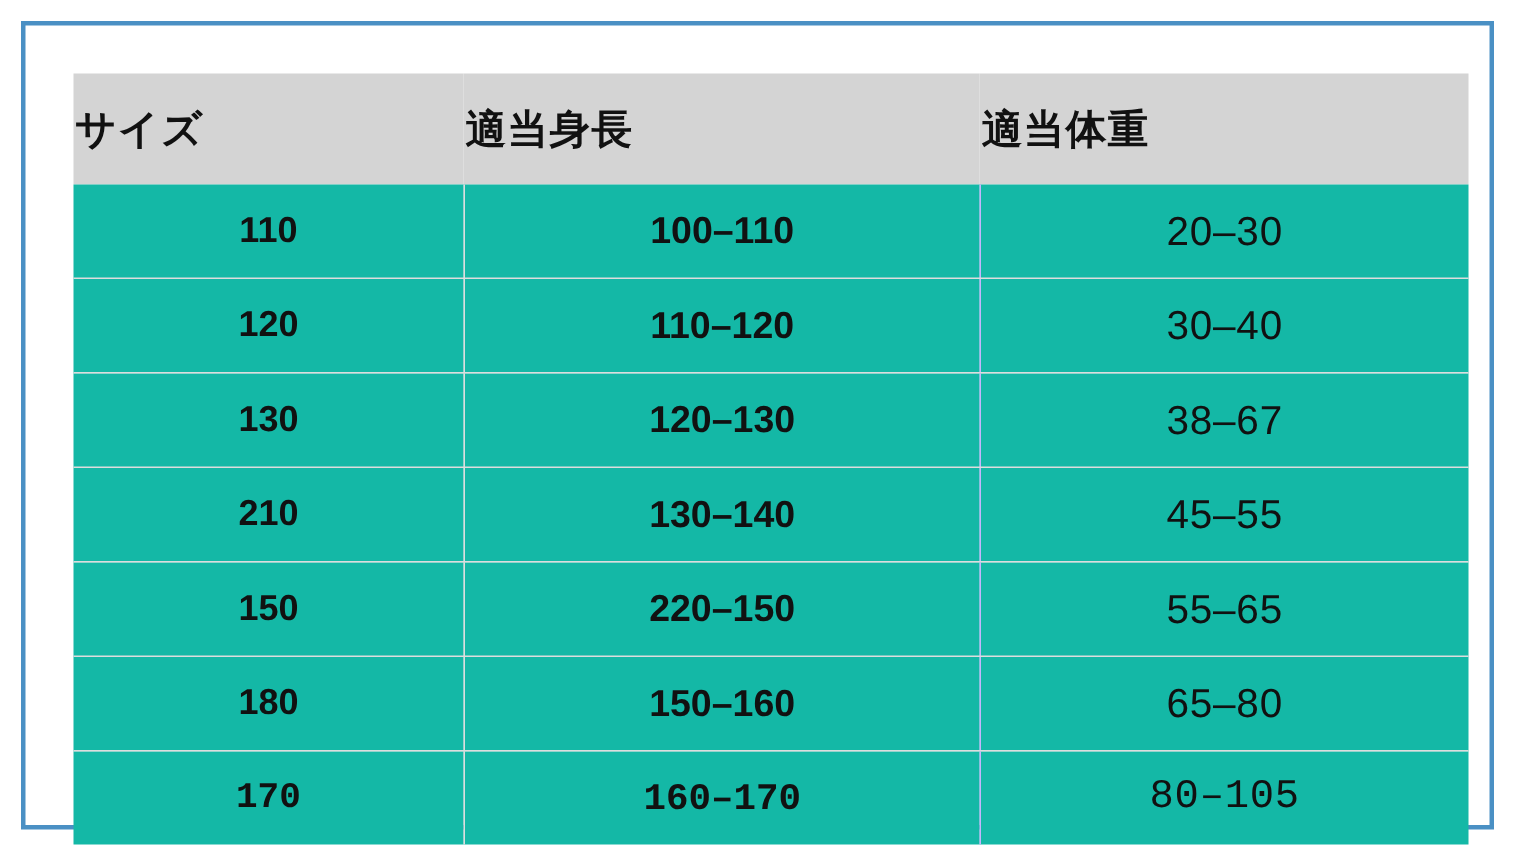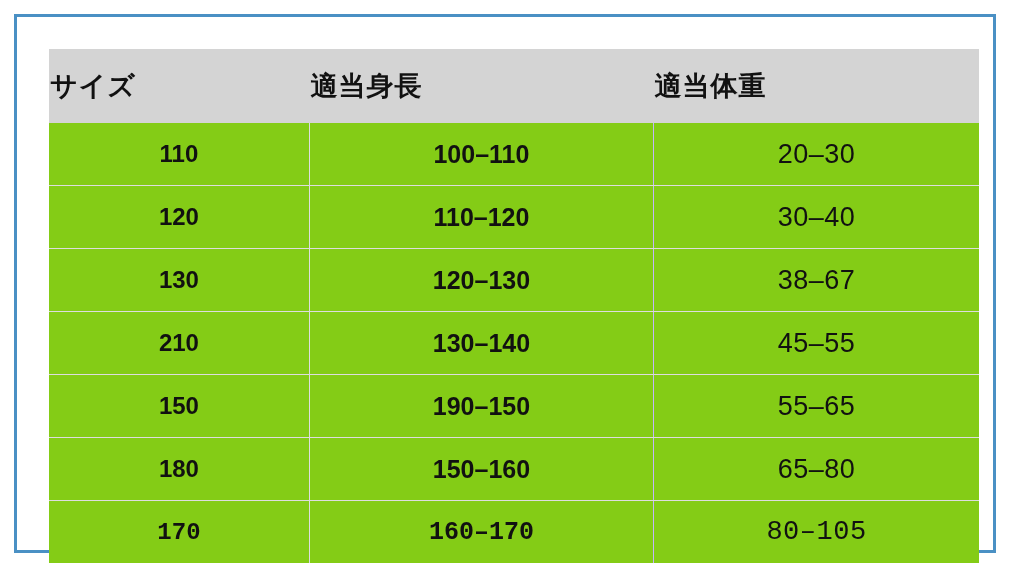--- a/index.html
+++ b/index.html
@@ -62,21 +62,21 @@
     border: none;
     letter-spacing: 1px;
   }
   tbody td {
     height: 60px;
     text-align: center;
     vertical-align: middle;
     font-size: 25px;
     font-weight: bold;
     color: #111111;
-    background: #84cc16;
+    background: #14b8a6;
     border-bottom: 1px solid #dddddd;
   }
   tbody tr:last-child td {
     border-bottom: none;
     font-family: Liberation Mono, monospace;
   }
   tbody td.col-size {
     border-right: 1px solid #dddddd;
     font-size: 24px;
   }
@@ -124,21 +124,21 @@
             <td class="col-height">120–130</td>
             <td class="col-weight">38–67</td>
           </tr>
           <tr>
             <td class="col-size">210</td>
             <td class="col-height">130–140</td>
             <td class="col-weight">45–55</td>
           </tr>
           <tr>
             <td class="col-size">150</td>
-            <td class="col-height">190–150</td>
+            <td class="col-height">220–150</td>
             <td class="col-weight">55–65</td>
           </tr>
           <tr>
             <td class="col-size">180</td>
             <td class="col-height">150–160</td>
             <td class="col-weight">65–80</td>
           </tr>
           <tr>
             <td class="col-size">170</td>
             <td class="col-height">160–170</td>

